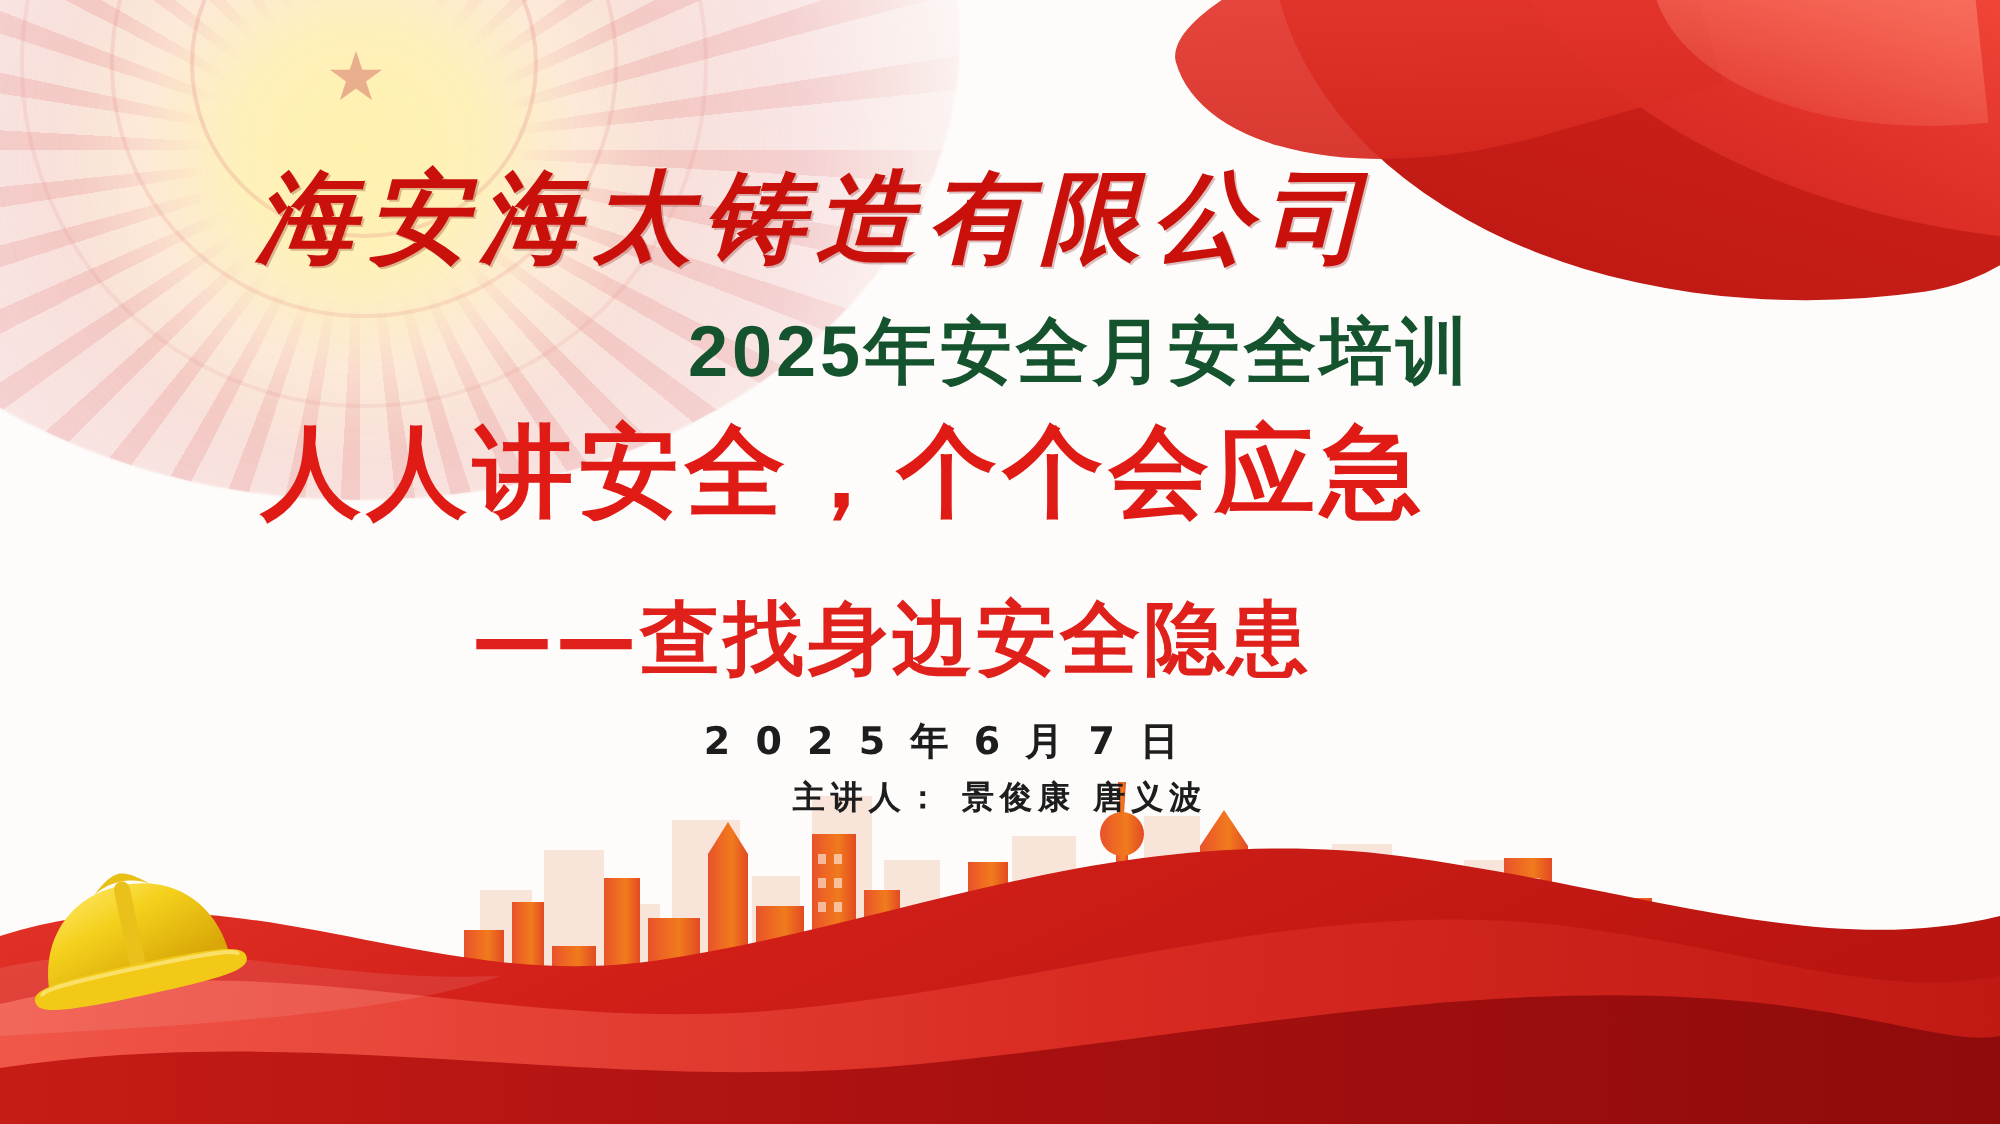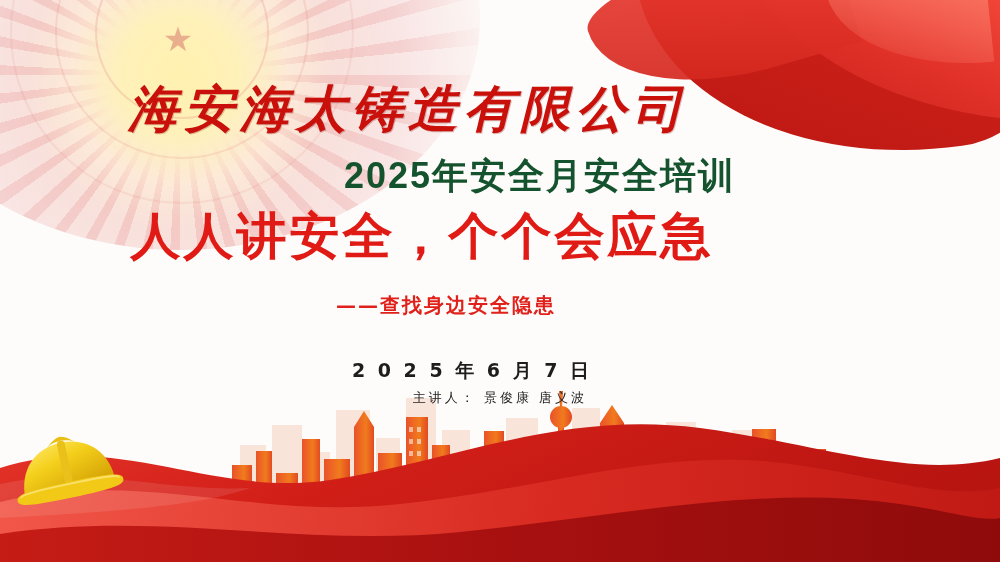--- a/index.html
+++ b/index.html
@@ -136,40 +136,40 @@
     font-weight:700;
     letter-spacing:3px;
     color:#e01a14;
     white-space:nowrap;
   }
   .tagline {
     position:absolute; left:0; top:292px; width:892px;
     text-align:center;
     box-sizing:border-box;
     font-family:"DejaVu Sans", sans-serif;
-    font-size:20px;
+    font-size:40px;
     font-weight:700;
     letter-spacing:2px;
     color:#e0201a;
     white-space:nowrap;
   }
   .date {
     position:absolute; left:0; top:358px; width:944px;
     font-family:"DejaVu Sans", sans-serif;
     font-size:19px;
     font-weight:700;
     letter-spacing:3px;
     color:#1d1d1d;
     white-space:nowrap;
   }
   .speaker {
     position:absolute; left:0; top:389px; width:1000px;
     font-family:"DejaVu Sans", sans-serif;
-    font-size:13px;
-    font-weight:400;
+    font-size:16px;
+    font-weight:700;
     letter-spacing:3px;
     color:#1d1d1d;
     white-space:nowrap;
   }
 </style>
 </head>
 <body>
 
 <div id="slide">
 

